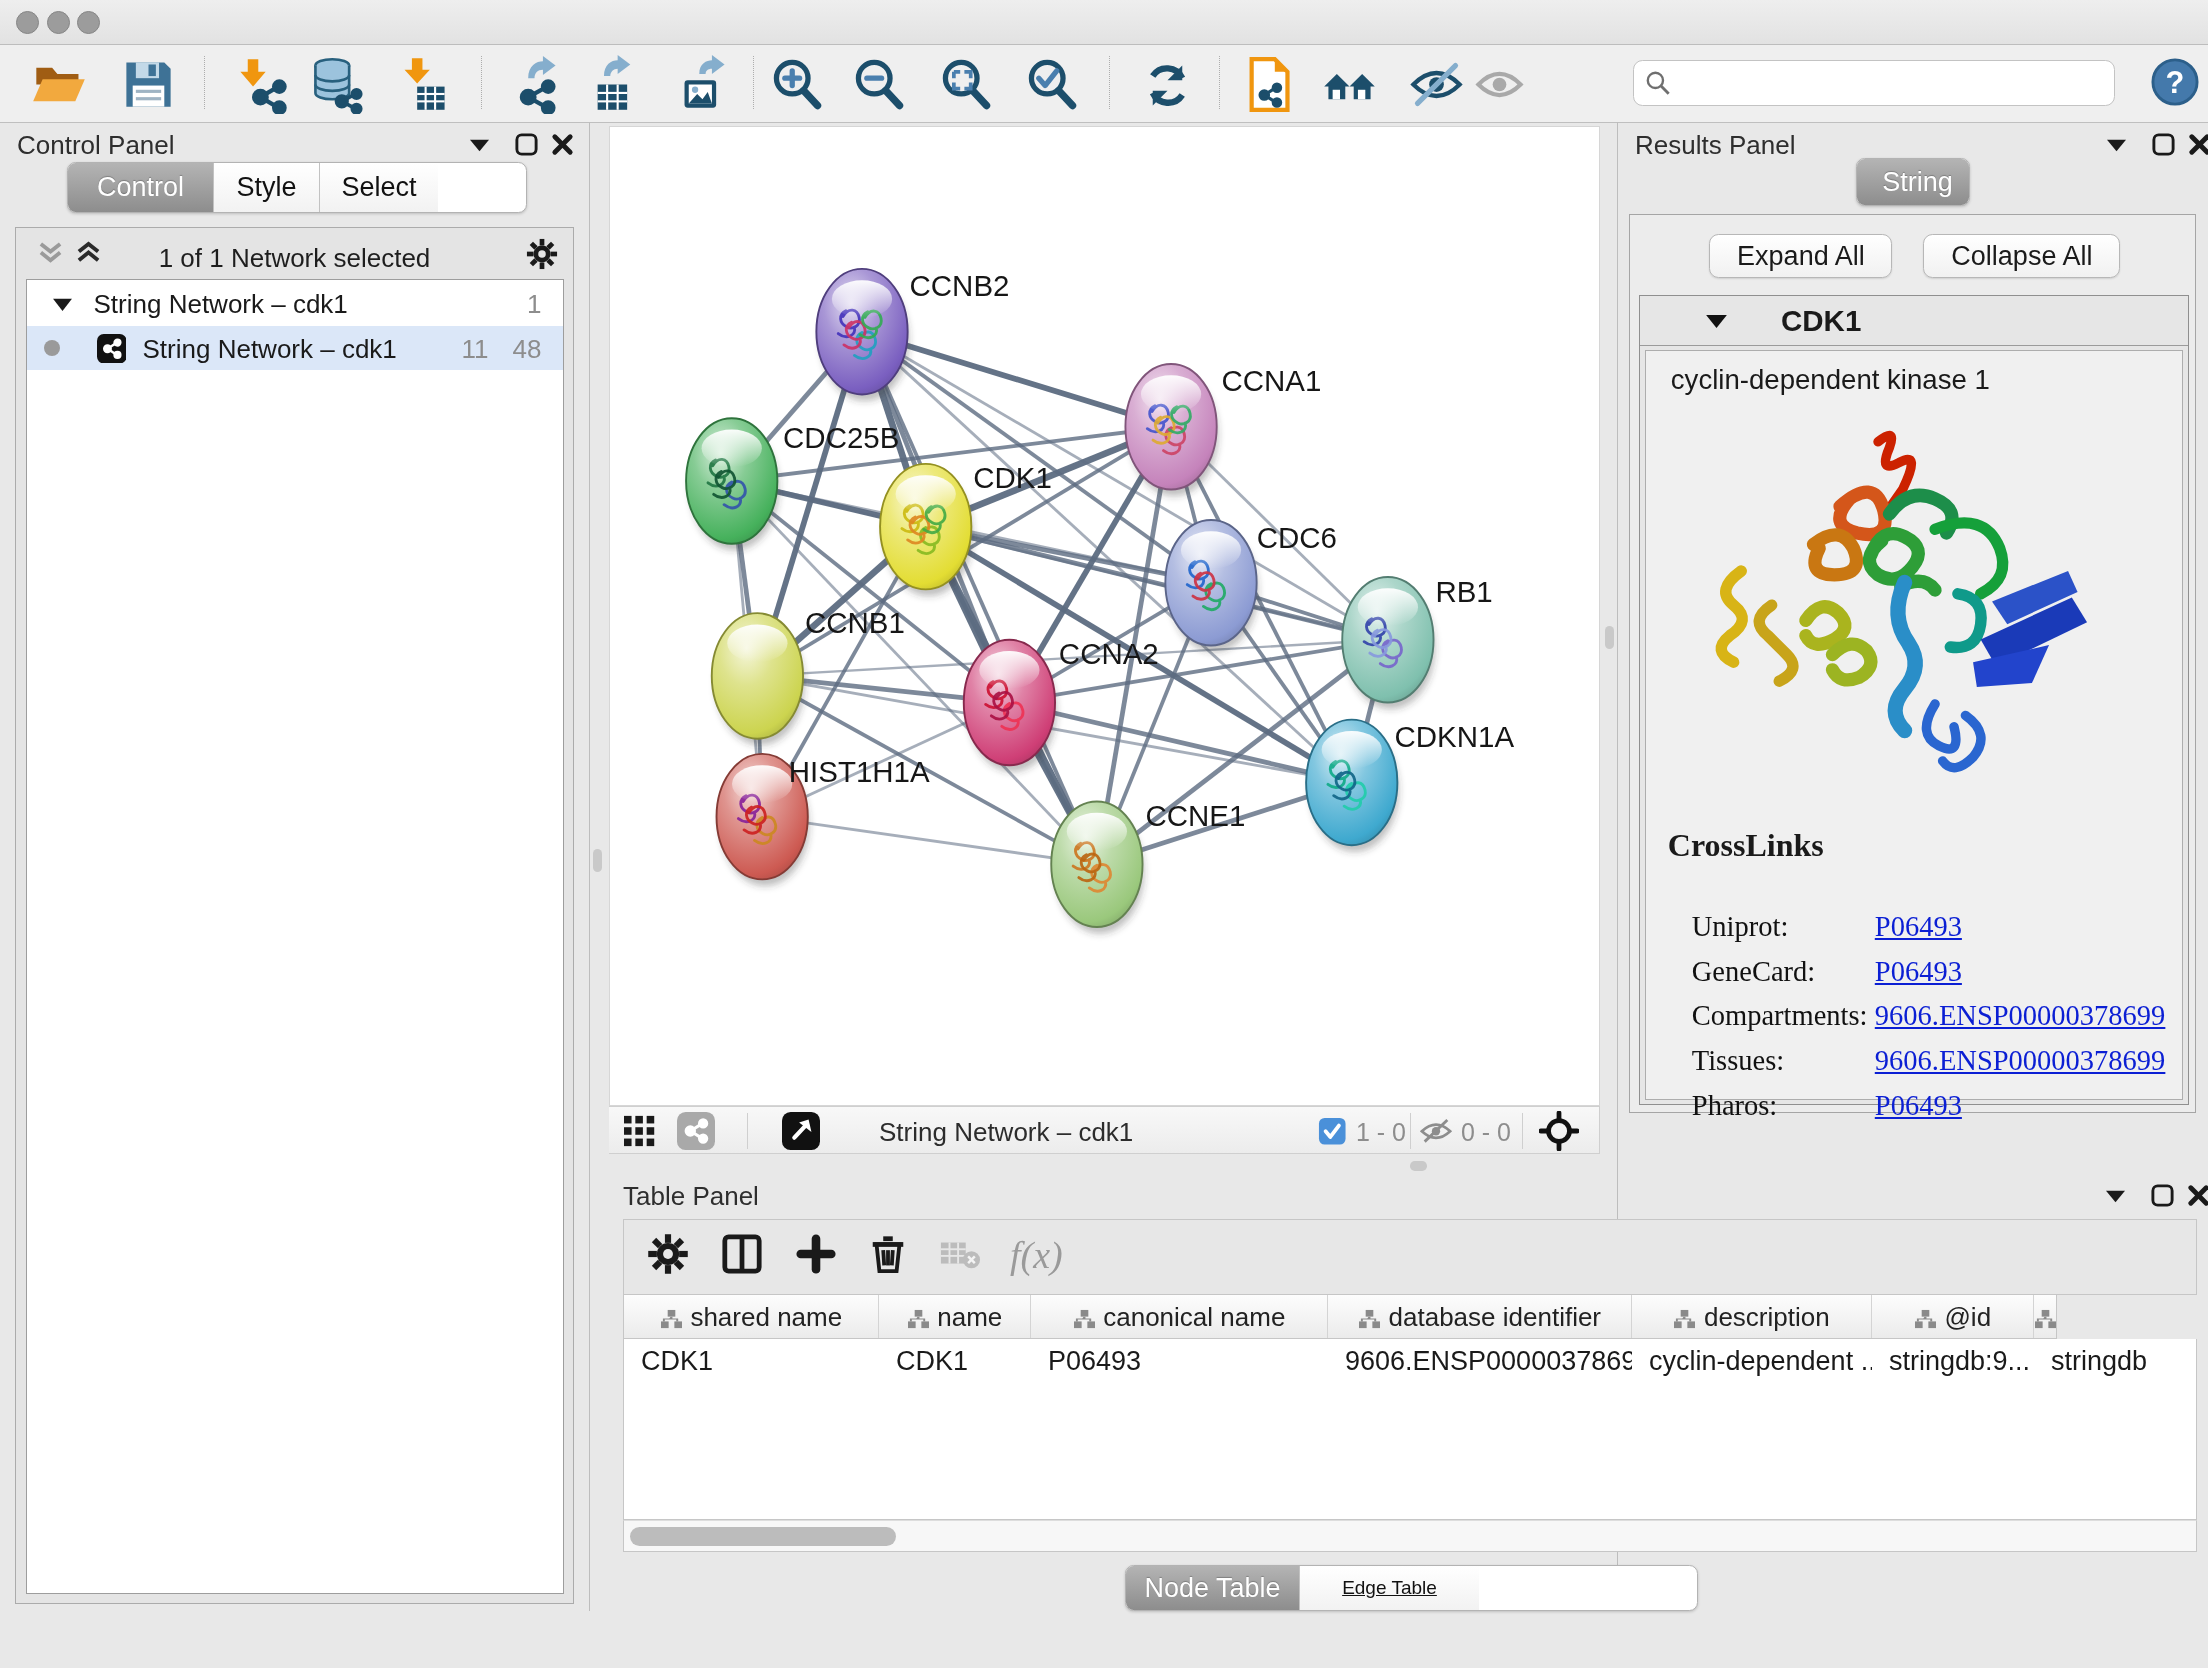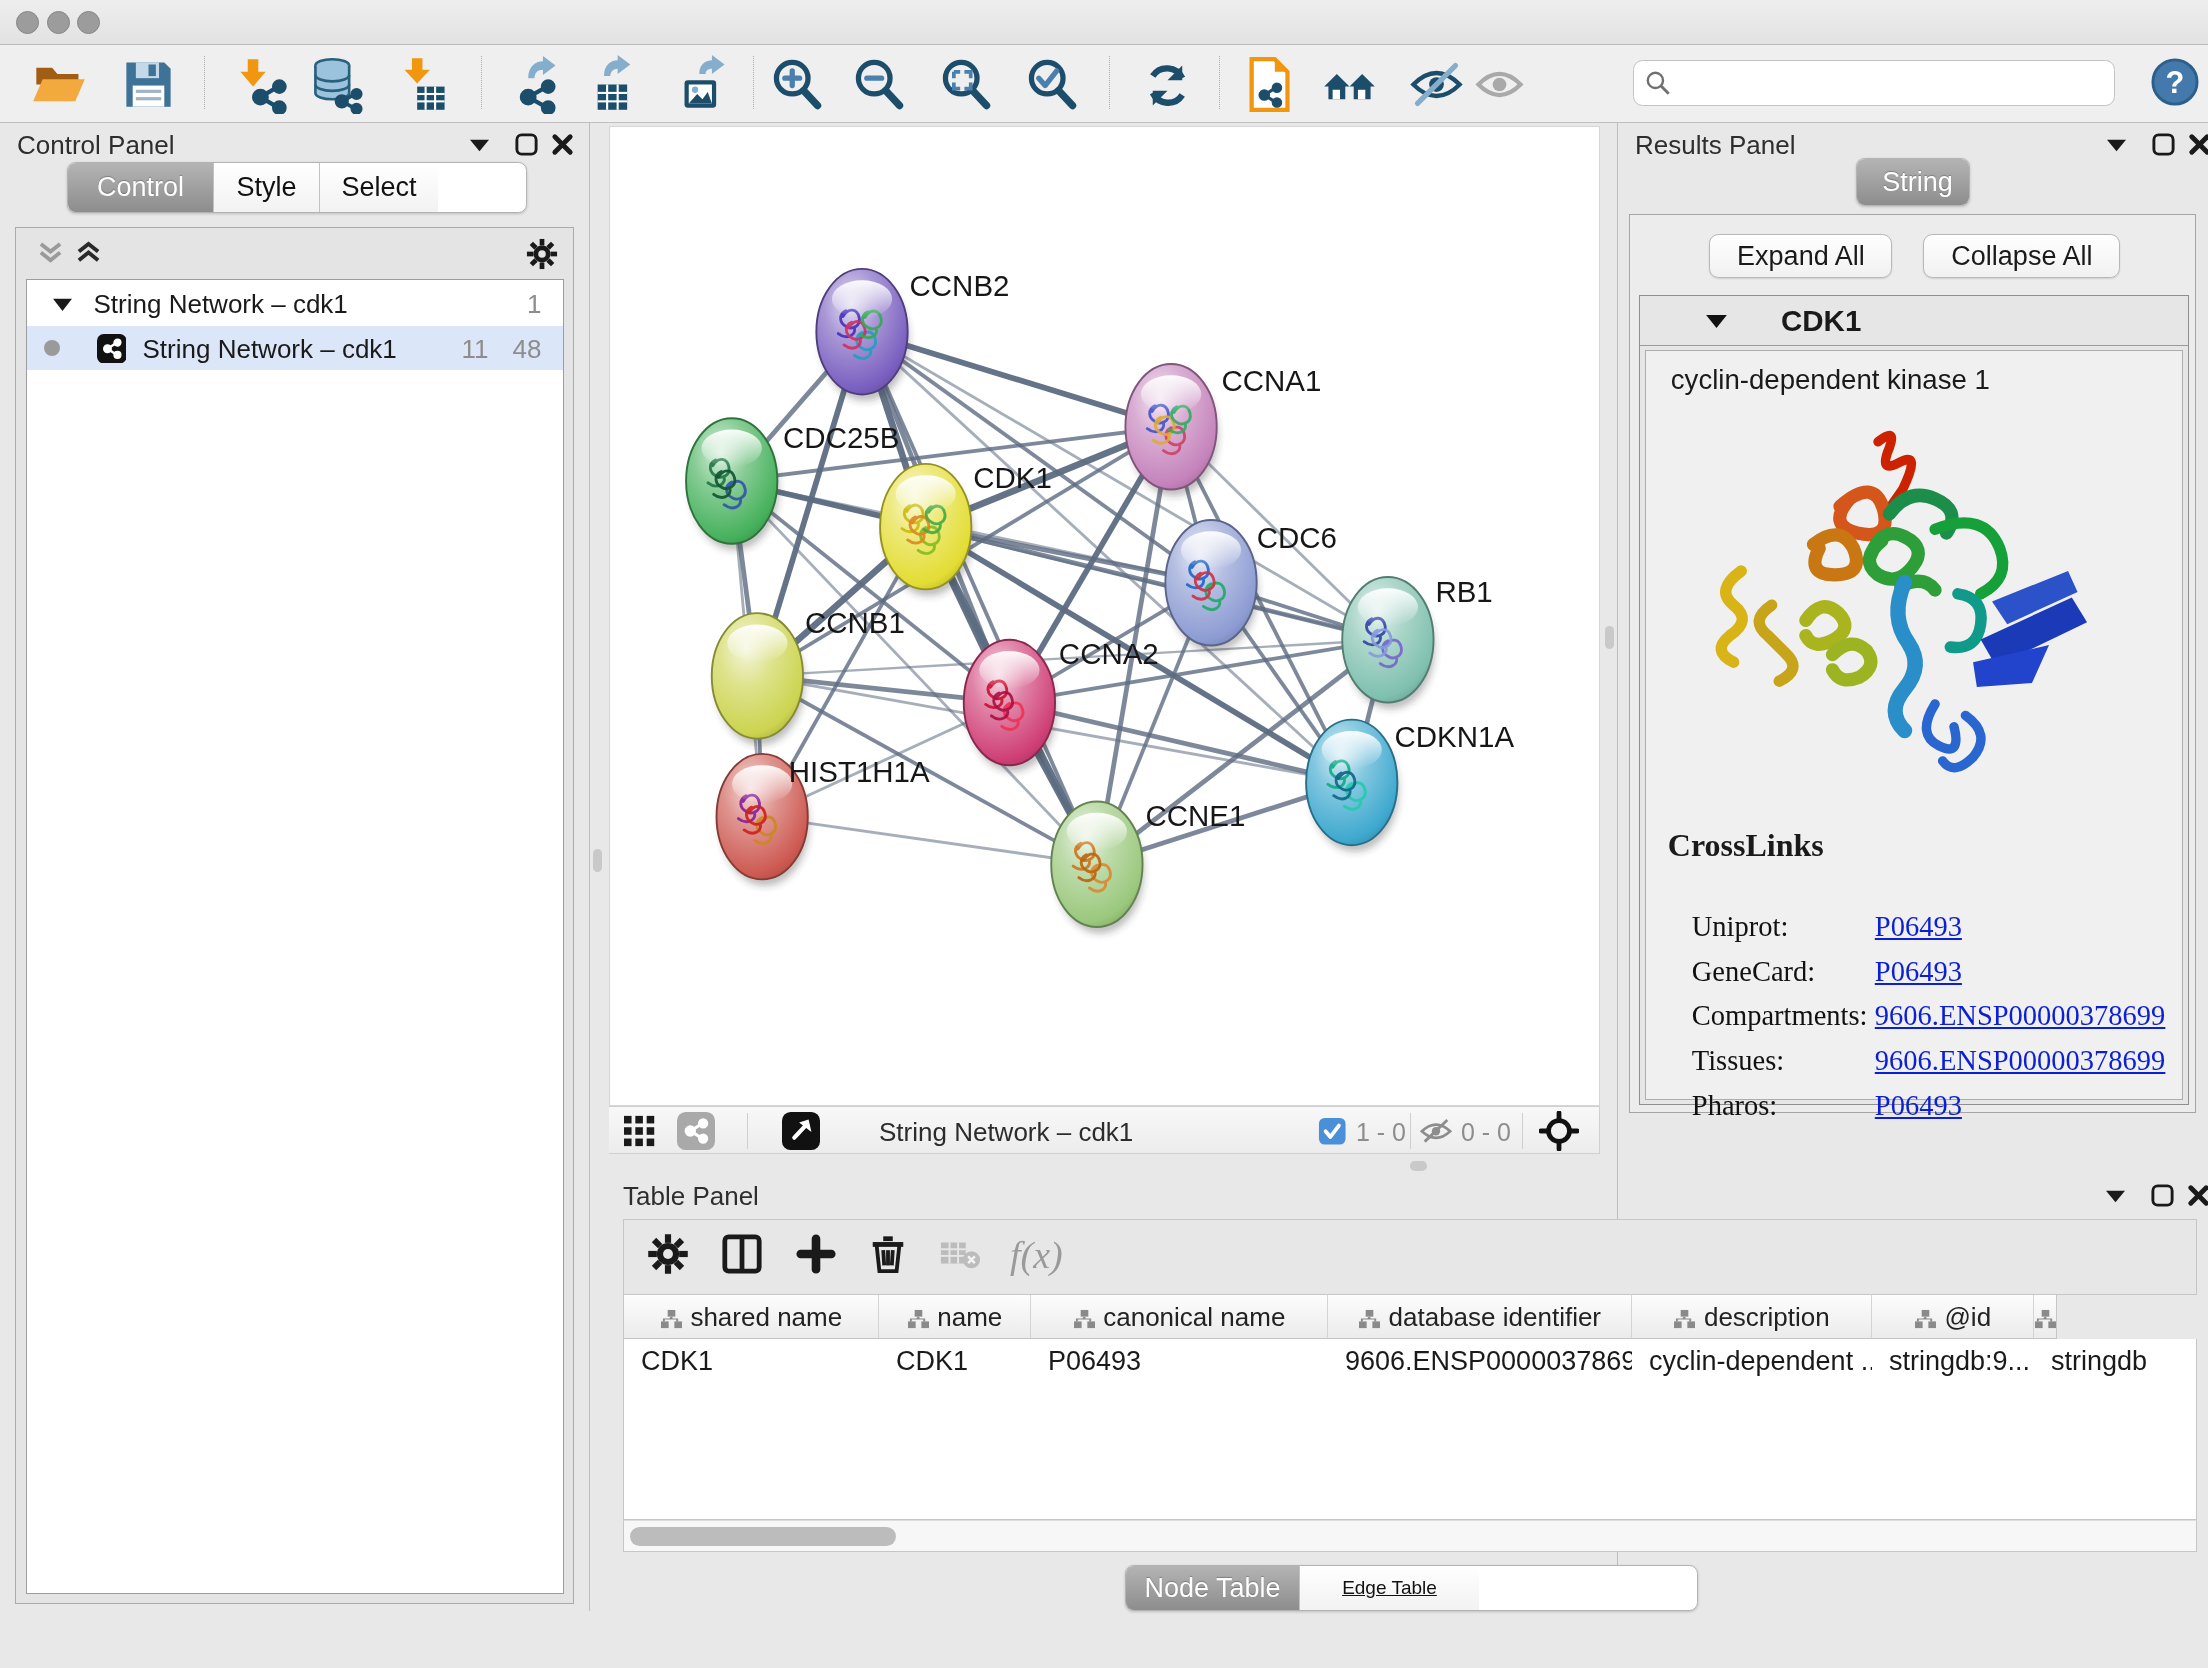--- a/index.html
+++ b/index.html
@@ -249,20 +249,21 @@
               <polyline points="4,3 14,11 24,3"></polyline>
               <polyline points="4,12 14,20 24,12"></polyline>
             </g>
           </svg></span>
       <span class="abs phbtn" style="left:59px;top:13.3px;"><svg width="27" height="25" viewBox="0 0 28 26">
             <g fill="none" stroke="#2a2a2a" stroke-width="4">
               <polyline points="4,11 14,3 24,11"></polyline>
               <polyline points="4,20 14,12 24,20"></polyline>
             </g>
           </svg></span>
+      <span class="abs" style="left:0;top:15px;width:100%;text-align:center;font-size:26px;color:#1e1e1e;">1 of 1 Network selected</span>
       <span class="abs phbtn" style="left:510px;top:9.5px;"><svg width="32" height="32" viewBox="0 0 34 34">
             <g fill="#1a1a1a">
               <circle cx="17" cy="17" r="9"></circle>
               <g>
                 <rect x="14.5" y="1" width="5" height="7"></rect>
                 <rect x="14.5" y="26" width="5" height="7"></rect>
                 <rect x="1" y="14.5" width="7" height="5"></rect>
                 <rect x="26" y="14.5" width="7" height="5"></rect>
                 <rect x="14.5" y="1" width="5" height="7" transform="rotate(45 17 17)"></rect>
                 <rect x="14.5" y="26" width="5" height="7" transform="rotate(45 17 17)"></rect>

